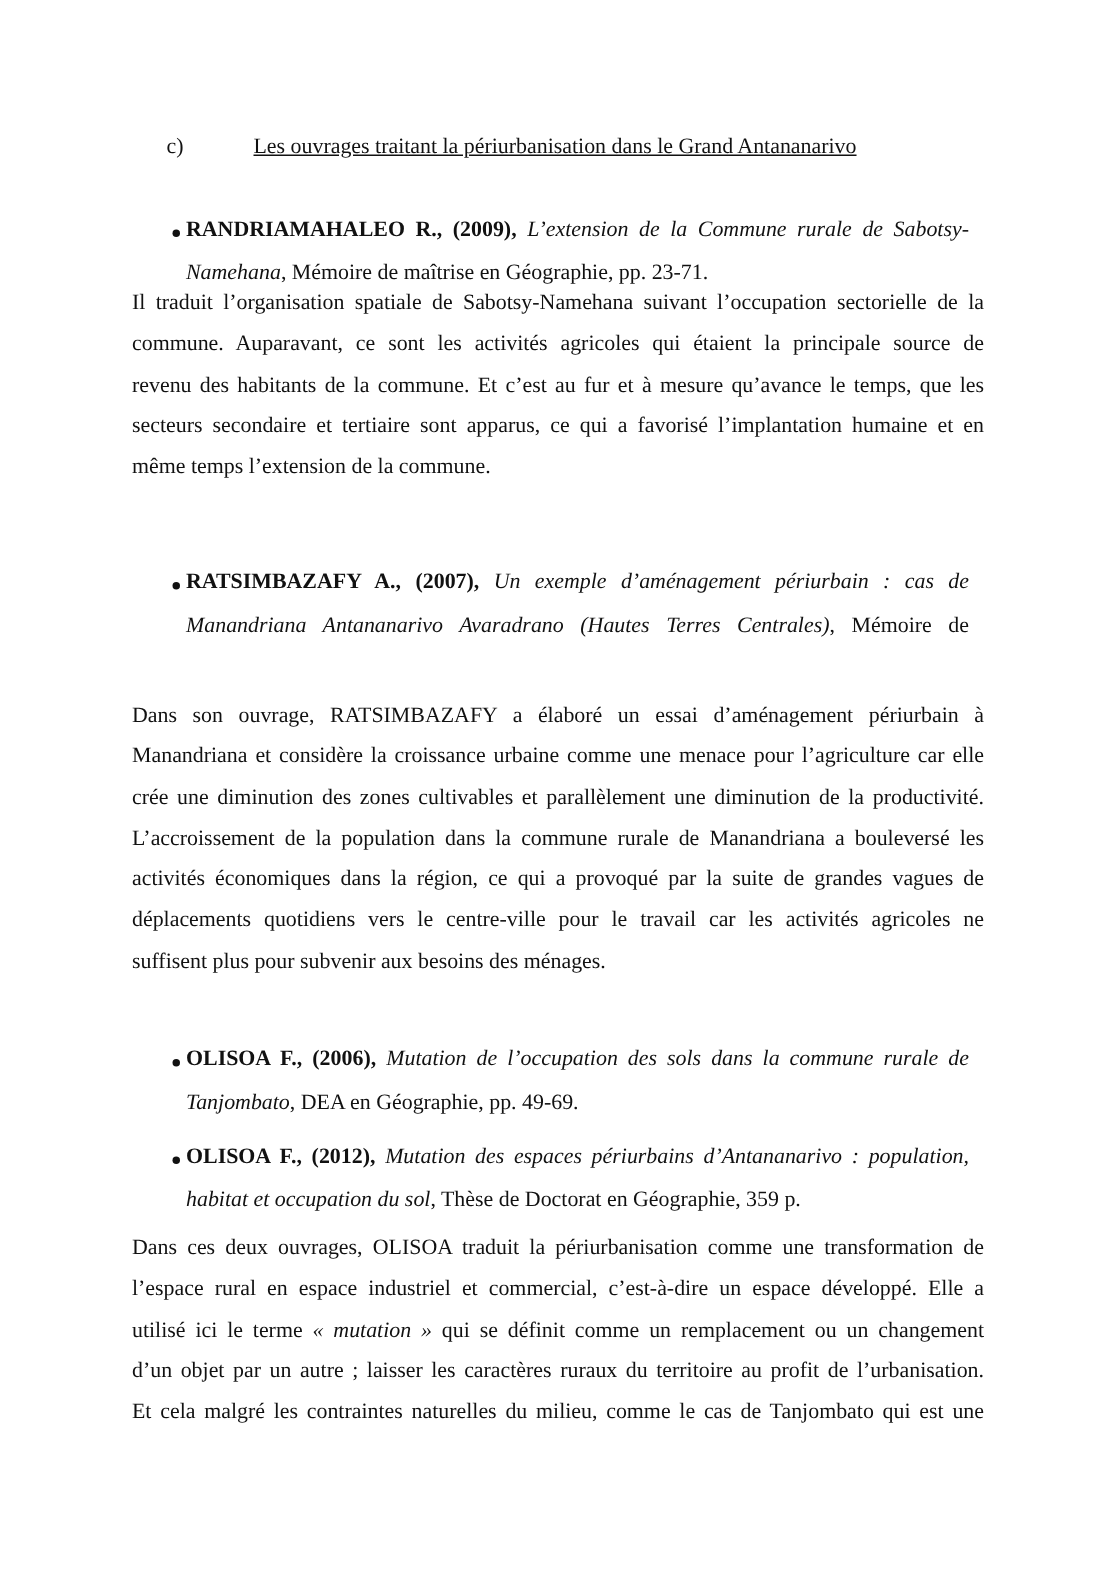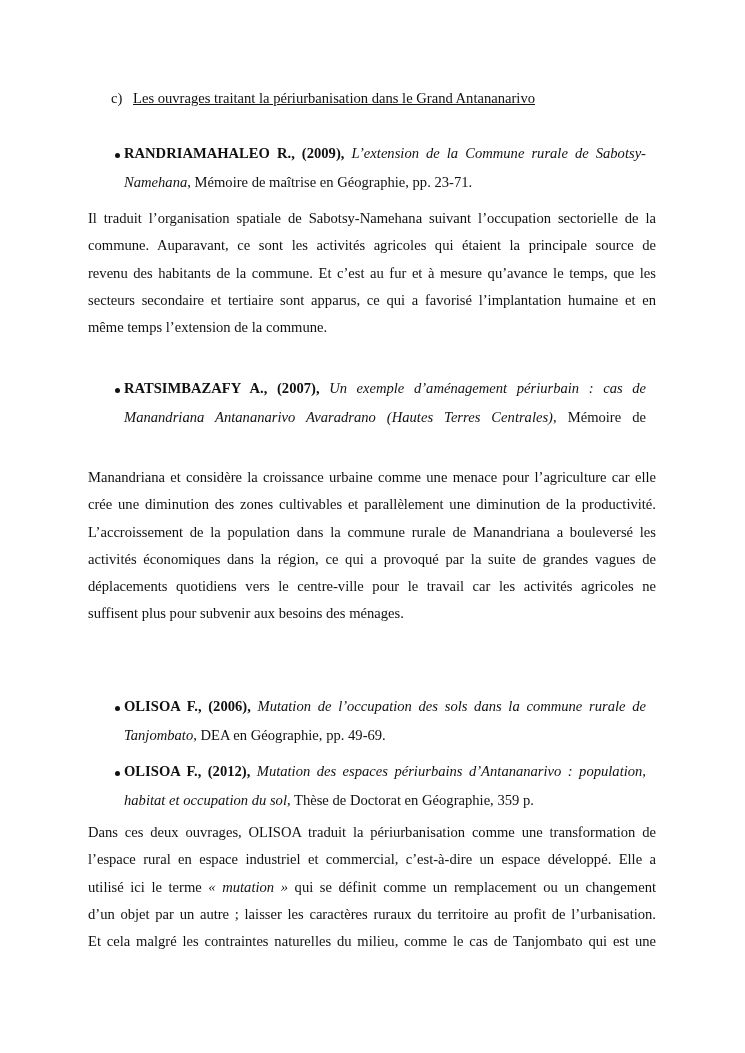--- a/index.html
+++ b/index.html
@@ -5,21 +5,21 @@
     html, body { margin: 0; padding: 0; background: #ffffff; }
     body {
       width: 745px; height: 1053px; position: relative; overflow: hidden;
       font-family: "Liberation Serif", serif; color: #111111;
       font-size: 14.6px;
     }
     .page { position: absolute; left: 0; top: 0; width: 745px; height: 1053px; }
     .line { position: absolute; white-space: nowrap; line-height: 20px; }
     .heading { left: 111px; top: 88px; }
     .heading .letter { display: inline-block; width: 22px; }
-    .heading .htext { text-decoration: underline; }
+    .heading .htext { text-decoration: underline; margin-left: 36px; }
     .bullet-dot { position: absolute; width: 5px; height: 5px; border-radius: 50%; background: #111; }
     .ref { position: absolute; left: 124px; width: 522px; }
     .ref .rl { display: block; height: 29px; line-height: 20px; }
     .b { font-weight: bold; }
     .i { font-style: italic; }
     .para { position: absolute; left: 88px; width: 568px; }
     .para .pl { display: block; height: 27.3px; line-height: 20px; text-align: justify; text-align-last: justify; }
     .para .pl.last { text-align-last: left; }
     .pagenum { position: absolute; left: 0; width: 745px; top: 975px; text-align: center; }
   </style>
@@ -31,35 +31,36 @@
   <div class="line heading">
     <span class="letter">c)</span><span class="htext">Les ouvrages traitant la périurbanisation dans le Grand Antananarivo</span>
   </div>
 
   <span class="bullet-dot" style="left:115px; top:153px;"></span>
   <div class="ref" style="top:143px;">
     <span class="rl" style="text-align:justify; text-align-last:justify;"><span class="b">RANDRIAMAHALEO R.,</span> <span class="b">(2009),</span> <span class="i">L’extension de la Commune rurale de Sabotsy-</span></span>
     <span class="rl"><span class="i">Namehana</span><span>, Mémoire de maîtrise en Géographie, pp. 23-71.</span></span>
   </div>
 
-  <div class="para" style="top:208px;">
+  <div class="para" style="top:192px;">
     <span class="pl">Il traduit l’organisation spatiale de Sabotsy-Namehana suivant l’occupation sectorielle de la</span>
     <span class="pl">commune. Auparavant, ce sont les activités agricoles qui étaient la principale source de</span>
     <span class="pl">revenu des habitants de la commune. Et c’est au fur et à mesure qu’avance le temps, que les</span>
     <span class="pl">secteurs secondaire et tertiaire sont apparus, ce qui a favorisé l’implantation humaine et en</span>
     <span class="pl last">même temps l’extension de la commune.</span>
   </div>
 
   <span class="bullet-dot" style="left:115px; top:388px;"></span>
   <div class="ref" style="top:378px;">
     <span class="rl" style="text-align:justify; text-align-last:justify;"><span class="b">RATSIMBAZAFY A.,</span> <span class="b">(2007),</span> <span class="i">Un exemple d’aménagement périurbain : cas de</span></span>
     <span class="rl" style="text-align:justify; text-align-last:justify;"><span class="i">Manandriana Antananarivo Avaradrano (Hautes Terres Centrales)</span><span>, Mémoire de</span></span>
   </div>
 
   <div class="para" style="top:467px;">
+    <span class="pl">Dans son ouvrage, RATSIMBAZAFY a élaboré un essai d’aménagement périurbain à</span>
     <span class="pl">Manandriana et considère la croissance urbaine comme une menace pour l’agriculture car elle</span>
     <span class="pl">crée une diminution des zones cultivables et parallèlement une diminution de la productivité.</span>
     <span class="pl">L’accroissement de la population dans la commune rurale de Manandriana a bouleversé les</span>
     <span class="pl">activités économiques dans la région, ce qui a provoqué par la suite de grandes vagues de</span>
     <span class="pl">déplacements quotidiens vers le centre-ville pour le travail car les activités agricoles ne</span>
     <span class="pl last">suffisent plus pour subvenir aux besoins des ménages.</span>
   </div>
 
   <span class="bullet-dot" style="left:115px; top:706px;"></span>
   <div class="ref" style="top:696px;">

